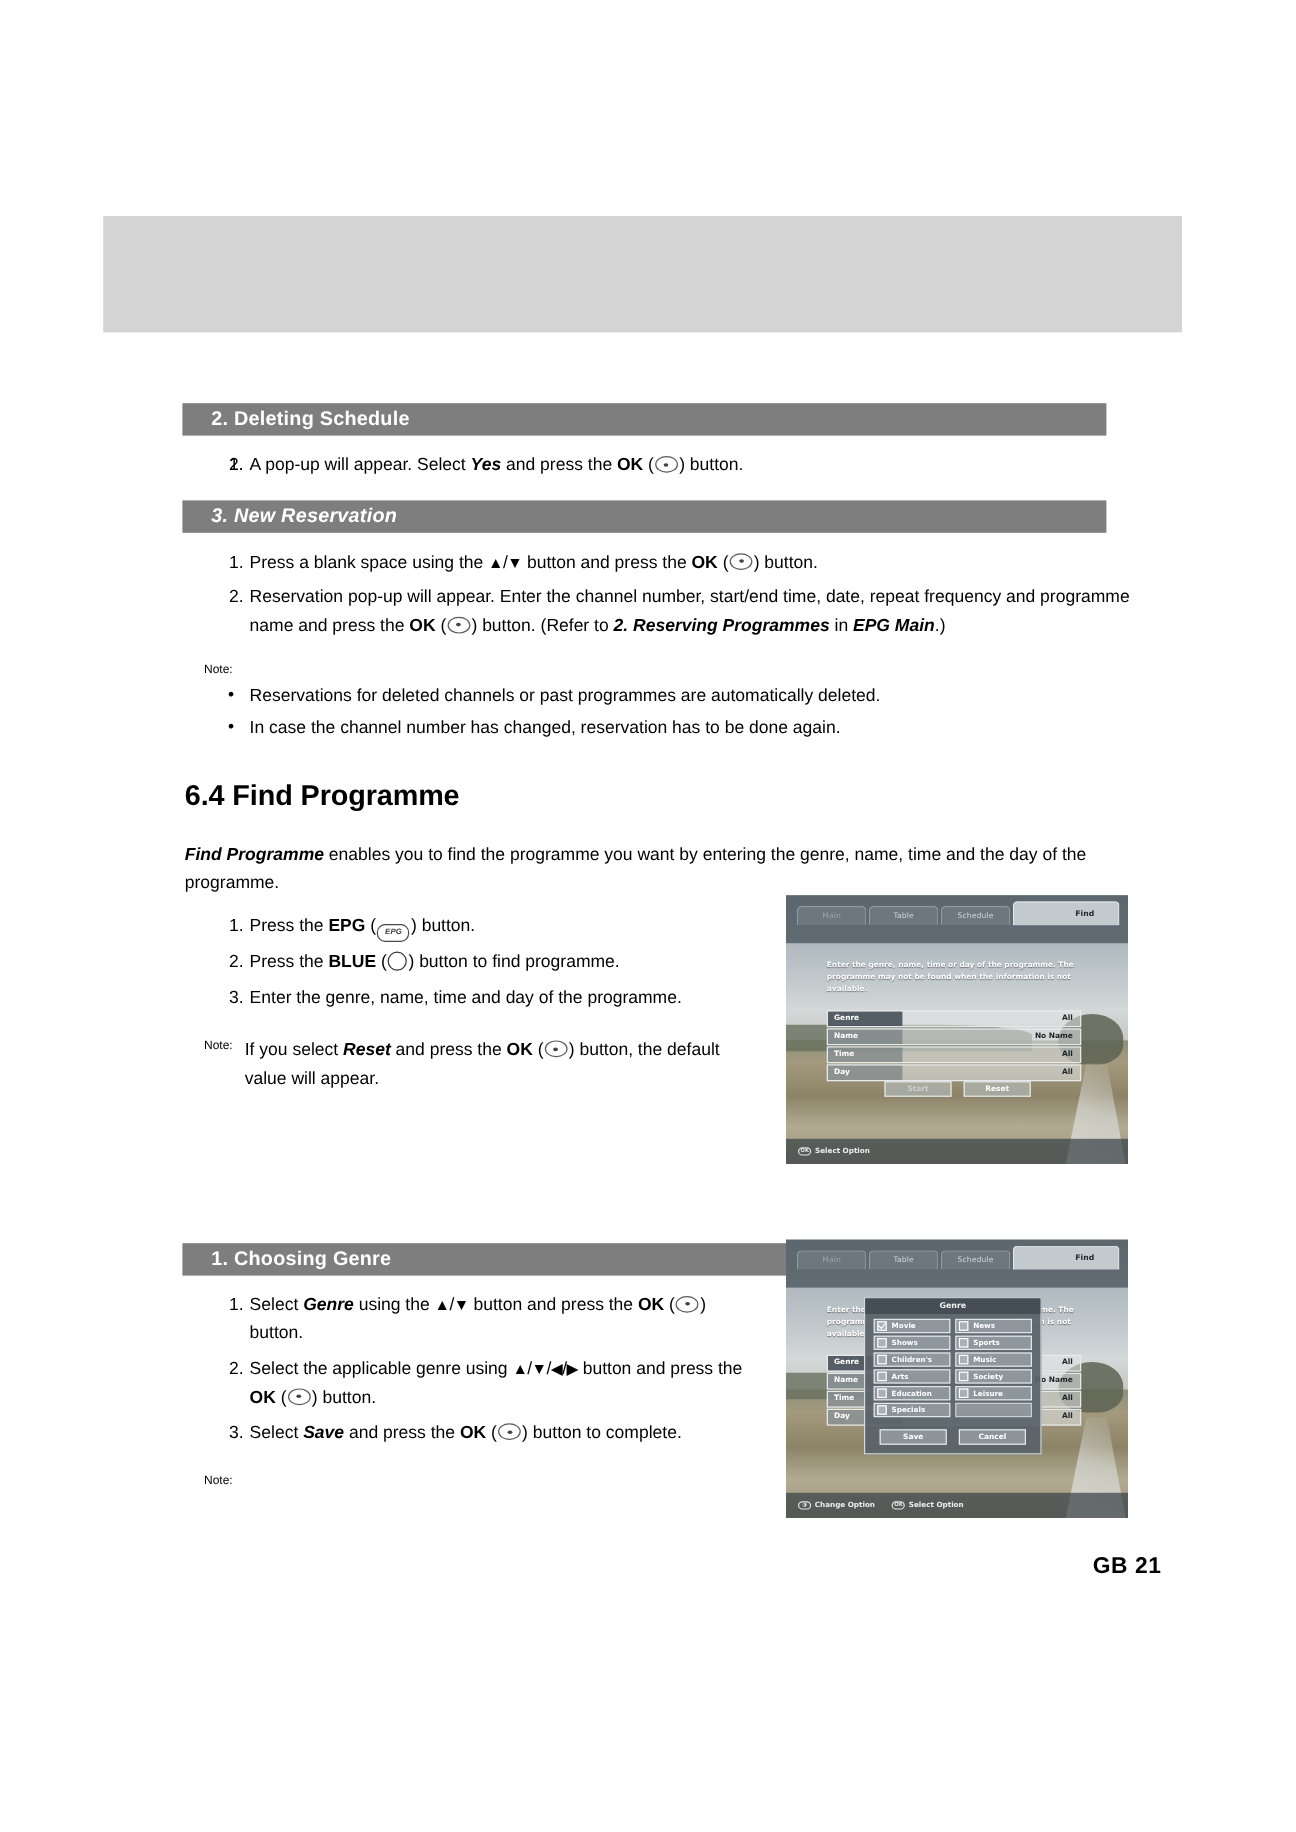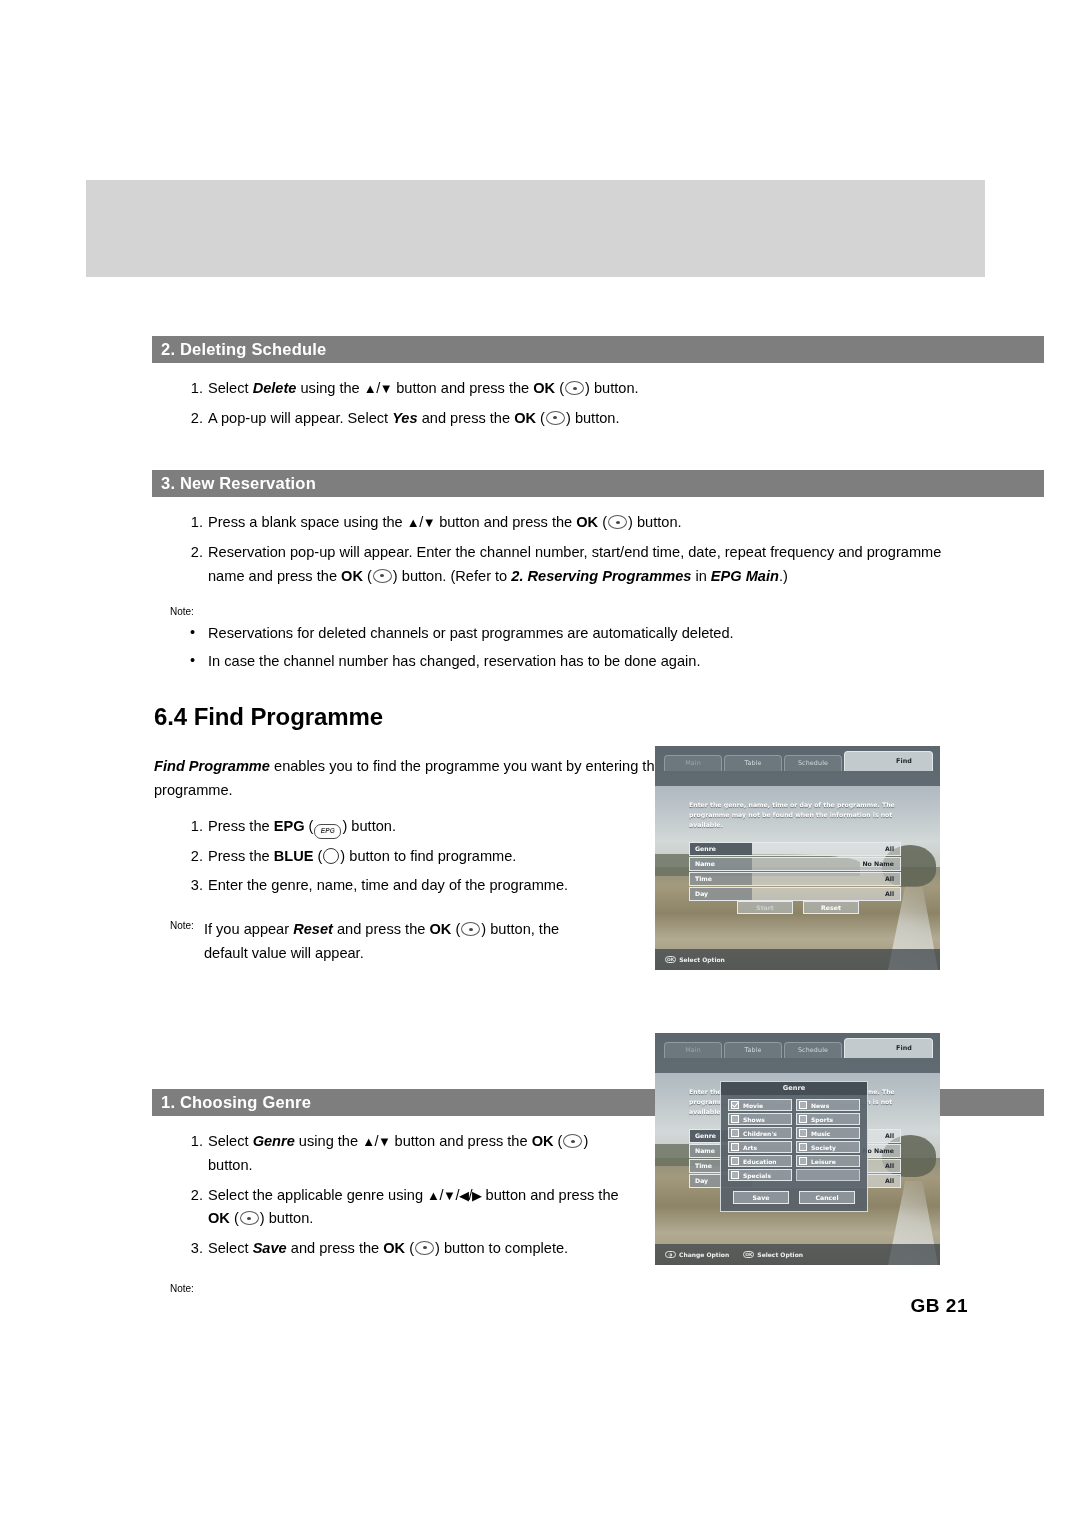--- a/index.html
+++ b/index.html
@@ -36,27 +36,27 @@
   
   .content {
     position: absolute;
     left: 152px;
     top: 336px;
     width: 790px;
   }
 
   
   .section-bar {
-    width: 892px;
+    width: 770px;
     height: 27px;
     background: #7e7e7e;
     display: flex;
     align-items: center;
     box-sizing: border-box;
-    padding-left: 9px;
+    padding-left: 24px;
     margin-bottom: 14px;
   }
   .section-bar .sb-text {
     color: #ffffff;
     font-size: 16.5px;
     font-weight: bold;
     letter-spacing: 0.2px;
     white-space: nowrap;
   }
 
@@ -494,29 +494,28 @@
   <div class="header-band"></div>
 
   <div class="content">
 
     <div class="section-bar">
       <span class="sb-text">2. Deleting Schedule</span>
     </div>
     <ol class="steps">
       <li>
         <span class="num">1.</span>
-        <span class="rich"><span>Select </span><span class="bi">Delete</span><span> using the </span><span class="arrows"><span class="ar">▲</span><span class="slash">/</span><span class="ar">▼</span></span><span> button and press the </span><span class="bold">OK</span><span> (</span><span class="btn-ok"></span><span>) button.</span></span>
       </li>
       <li>
         <span class="num">2.</span>
         <span class="rich"><span>A pop-up will appear. Select </span><span class="bi">Yes</span><span> and press the </span><span class="bold">OK</span><span> (</span><span class="btn-ok"></span><span>) button.</span></span>
       </li>
     </ol>
 
-    <div class="section-bar" style="margin-top:40px;">
+    <div class="section-bar" style="margin-top:16px;font-style:italic;">
       <span class="sb-text">3. New Reservation</span>
     </div>
     <ol class="steps">
       <li>
         <span class="num">1.</span>
         <span class="rich"><span>Press a blank space using the </span><span class="arrows"><span class="ar">▲</span><span class="slash">/</span><span class="ar">▼</span></span><span> button and press the </span><span class="bold">OK</span><span> (</span><span class="btn-ok"></span><span>) button.</span></span>
       </li>
       <li>
         <span class="num">2.</span>
         <span class="rich"><span>Reservation pop-up will appear. Enter the channel number, start/end time, date, repeat frequency and programme name and press the </span><span class="bold">OK</span><span> (</span><span class="btn-ok"></span><span>) button. (Refer to </span><span class="bi">2. Reserving Programmes</span><span> in </span><span class="bi">EPG Main</span><span>.)</span></span>
@@ -550,21 +549,21 @@
         <span class="rich"><span>Press the </span><span class="bold">BLUE</span><span> (</span><span class="btn-blue"></span><span>) button to find programme.</span></span>
       </li>
       <li>
         <span class="num">3.</span>
         <span class="rich"><span>Enter the genre, name, time and day of the programme.</span></span>
       </li>
     </ol>
 
     <div class="note-inline" style="width:430px;">
       <span class="note-label">Note:</span>
-      <span class="note-text rich"><span>If you appear </span><span class="bi">Reset</span><span> and press the </span><span class="bold">OK</span><span> (</span><span class="btn-ok"></span><span>) button, the default value will appear.</span></span>
+      <span class="note-text rich"><span>If you select </span><span class="bi">Reset</span><span> and press the </span><span class="bold">OK</span><span> (</span><span class="btn-ok"></span><span>) button, the default value will appear.</span></span>
     </div>
 
     <div class="section-bar" style="margin-top:124px;">
       <span class="sb-text">1. Choosing Genre</span>
     </div>
     <ol class="steps" style="width:480px;">
       <li>
         <span class="num">1.</span>
         <span class="rich"><span>Select </span><span class="bi">Genre</span><span> using the </span><span class="arrows"><span class="ar">▲</span><span class="slash">/</span><span class="ar">▼</span></span><span> button and press the </span><span class="bold">OK</span><span> (</span><span class="btn-ok"></span><span>) button.</span></span>
       </li>

